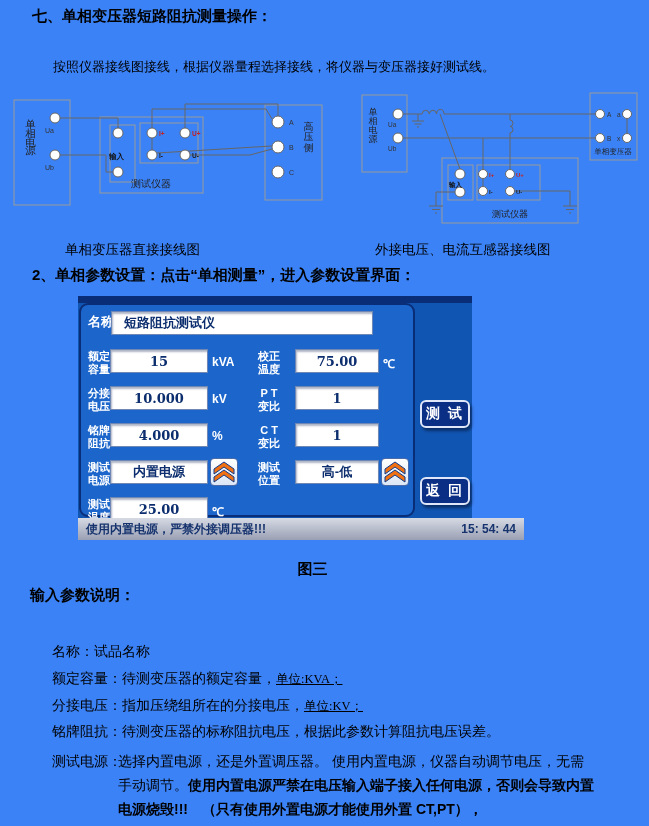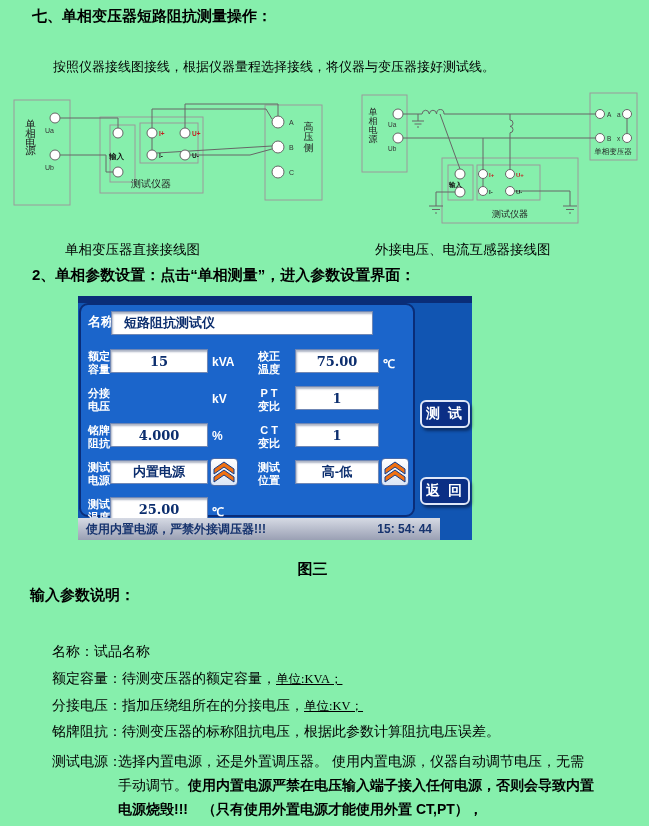--- a/index.html
+++ b/index.html
@@ -1,17 +1,17 @@
 <!DOCTYPE html>
 <html lang="zh"><head>
 <meta charset="utf-8">
 <style>
   * { margin:0; padding:0; box-sizing:border-box; }
   body { background:#fff; font-family:"Liberation Sans", sans-serif; }
-  .page { position:relative; width:649px; height:826px; background:#86efac; overflow:hidden; color:#000; }
+  .page { position:relative; width:649px; height:826px; background:#3b82f6; overflow:hidden; color:#000; }
   .abs { position:absolute; }
   .h15 { font-size:15px; font-weight:bold; white-space:nowrap; }
   .body13 { font-size:13px; white-space:nowrap; }
   .caption { font-size:13.5px; white-space:nowrap; }
   .fig-caption { font-size:15px; font-weight:bold; text-align:center; }
   .note { font-size:14px; white-space:nowrap; }
   .note .uni { font-family:"Liberation Serif", serif; font-size:12.5px;text-decoration:underline; }
   .pnote { white-space:normal; width:545px; padding-left:66px; line-height:24px; position:absolute; }
   .pnote .plabel { position:absolute; left:0; top:0; }
   .pnote b { font-weight:bold; }
@@ -22,21 +22,21 @@
   .panel { width:394px; height:244px; background:#1155b2; }
   .panel-topstrip { position:absolute; left:0; top:0; width:394px; height:7px; background:#0a2d78; }
   .inner { position:absolute; left:1px; top:7px; width:336px; height:214px; background:#1b65cb; border:2px solid #0a2d78; border-radius:9px; }
   .flabel { position:absolute; width:26px; color:#fff; font-weight:bold; font-size:11px; line-height:13px; text-align:center; white-space:nowrap; }
   .flabel.one { font-size:13px; width:auto; }
   .field { position:absolute; height:24px; background:#fff; border:1px solid #6f87b5; box-shadow:inset 1px 2px 2px rgba(20,40,90,.35); color:#0c2e6e; font-weight:bold; font-size:13px; font-family:"DejaVu Serif", serif; display:flex; align-items:center; justify-content:center; }
   .field.left-align { justify-content:flex-start; padding-left:8px; }
   .unit { position:absolute; color:#fff; font-weight:bold; font-size:12px; white-space:nowrap; }
   .chev { position:absolute; width:28px; height:28px; background:linear-gradient(#ffffff,#dce6f5); border:1px solid #4a6aa8; border-radius:4px; display:flex; align-items:center; justify-content:center; }
   .btn { position:absolute; width:50px; height:28px; background:#0b2f85; border:2px solid #dfe7f8; border-radius:6px; color:#fff; font-weight:bold; font-size:14px; letter-spacing:2px; display:flex; align-items:center; justify-content:center; box-shadow:2px 3px 3px rgba(0,0,20,.45); white-space:nowrap; }
-  .statusbar { position:absolute; left:0; top:222px; width:362px; height:22px; background:linear-gradient(#d6dae4,#9aa0b4); color:#16336e; font-weight:bold; font-size:12px; display:flex; align-items:center; justify-content:space-between; padding:4px 8px; white-space:nowrap; }
+  .statusbar { position:absolute; left:0; top:222px; width:446px; height:22px; background:linear-gradient(#d6dae4,#9aa0b4); color:#16336e; font-weight:bold; font-size:12px; display:flex; align-items:center; justify-content:space-between; padding:4px 8px; white-space:nowrap; }
 
   svg text { font-family:"Liberation Sans", sans-serif; }
 </style>
 </head>
 <body>
 
 <div class="page">
 
   <div class="abs h15" style="left:32px; top:7px;">七、单相变压器短路阻抗测量操作：</div>
   <div class="abs body13" style="left:53px; top:58px;">按照仪器接线图接线，根据仪器量程选择接线，将仪器与变压器接好测试线。</div>
@@ -180,20 +180,21 @@
         <div>校正</div>
           <div>温度</div>
       </div>
       <div class="field" style="left:214px; top:44px; width:84px;">75.00</div>
       <div class="unit" style="left:302px; top:50px;">℃</div>
 
       <div class="flabel" style="left:5px; top:82px;">
         <div>分接</div>
           <div>电压</div>
       </div>
+      <div class="field" style="left:29px; top:81px; width:98px;">10.000</div>
       <div class="unit" style="left:131px; top:87px;">kV</div>
 
       <div class="flabel" style="left:175px; top:82px;">
         <div>P T</div>
           <div>变比</div>
       </div>
       <div class="field" style="left:214px; top:81px; width:84px;">1</div>
 
       <div class="flabel" style="left:5px; top:119px;">
         <div>铭牌</div>

